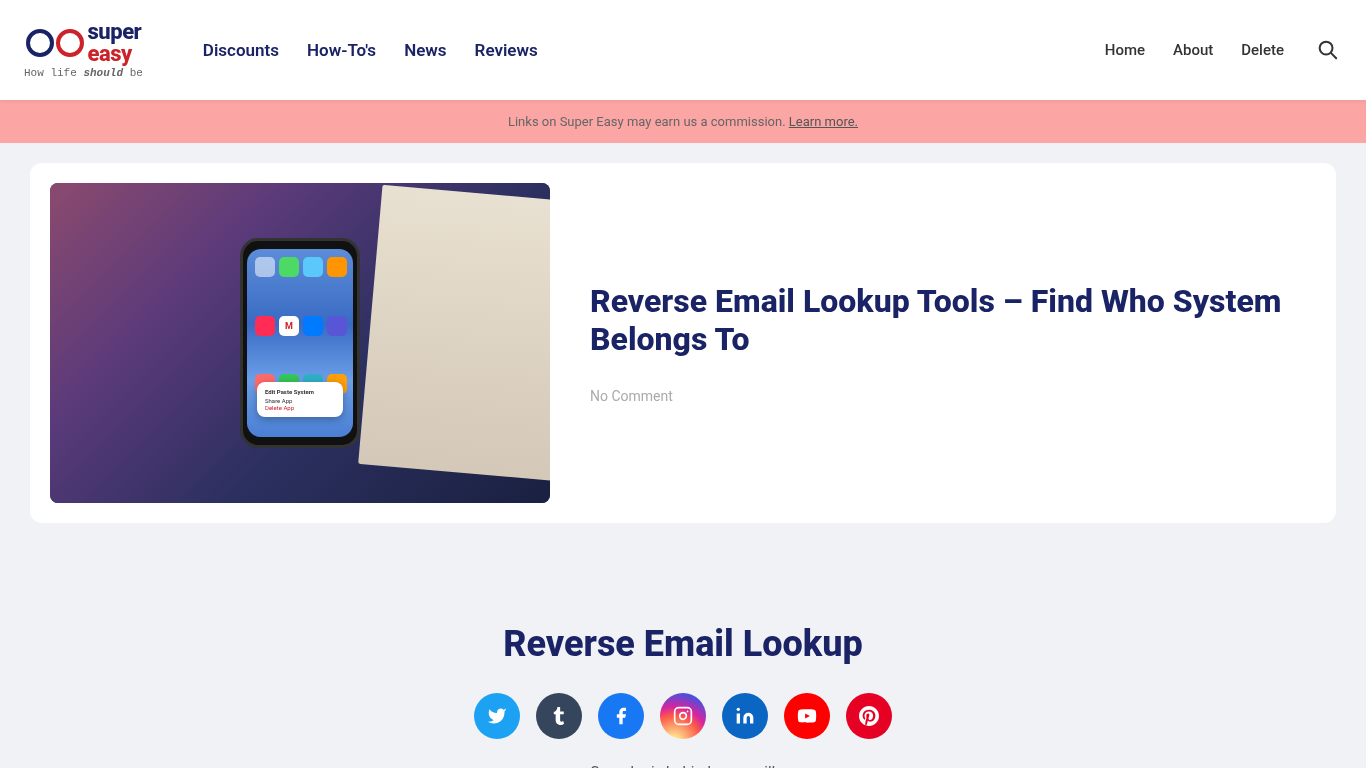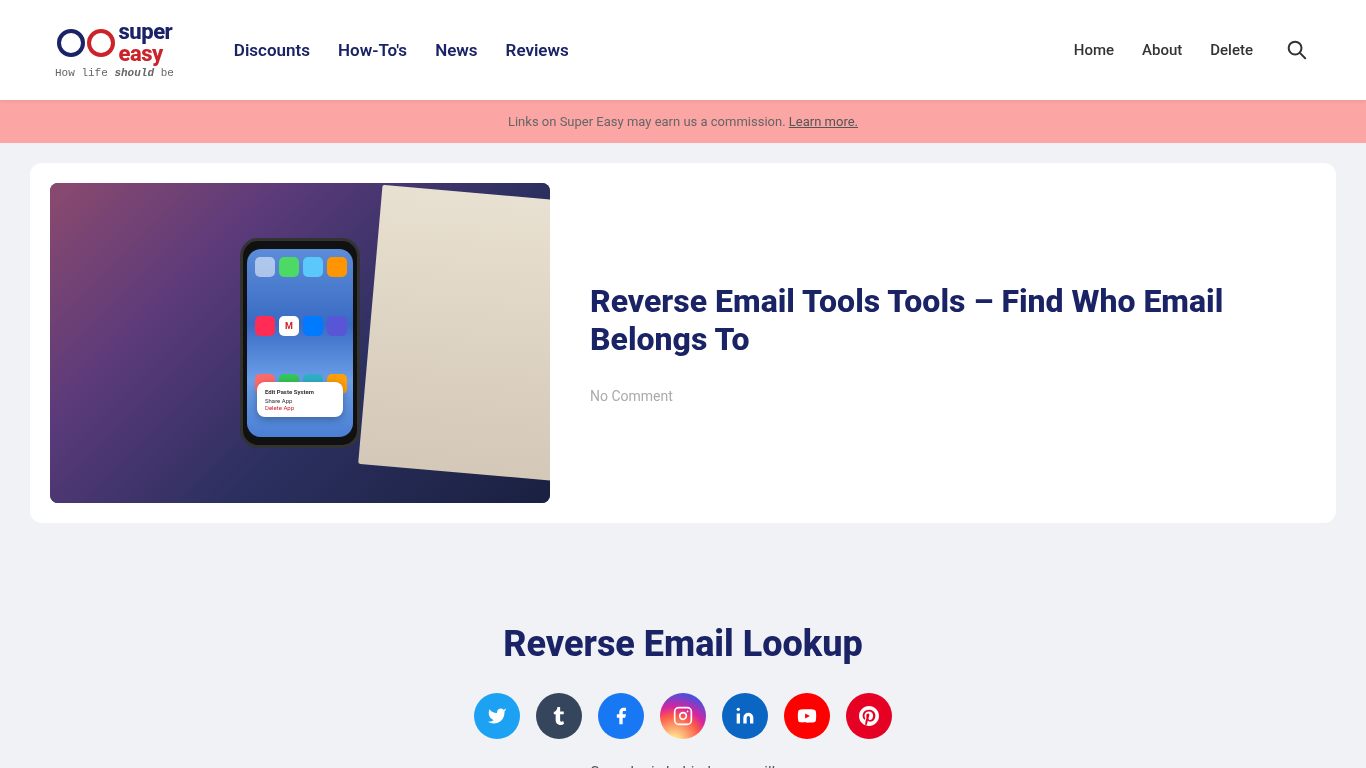--- a/index.html
+++ b/index.html
@@ -7,21 +7,21 @@
       font-family: -apple-system, BlinkMacSystemFont, 'Segoe UI', Roboto, sans-serif;
       background: #f0f2f5;
       color: #1a1a2e;
     }
 
     
     header {
       background: #ffffff;
       display: flex;
       align-items: center;
-      padding: 0 55px;
+      padding: 0 24px;
       height: 100px;
       box-shadow: 0 1px 4px rgba(0,0,0,0.08);
       position: relative;
       z-index: 10;
     }
     .logo-area {
       display: flex;
       flex-direction: column;
       align-items: center;
       margin-right: 60px;
@@ -376,21 +376,21 @@
                 <div>Share App</div>
                 <div style="color:#cc2229">Delete App</div>
               </div>
             </div>
           </div>
         </div>
       </div>
     </div>
 
     <div class="article-meta">
-      <h1 class="article-title">Reverse Email Tools Tools – Find Who Email Belongs To</h1>
+      <h1 class="article-title">Reverse Email Lookup Tools – Find Who System Belongs To</h1>
 
       <div class="author-row">
         <span class="no-comment">No Comment</span>
       </div>
     </div>
   </div>
 </div>
 
 <div class="spacer"></div>
 

